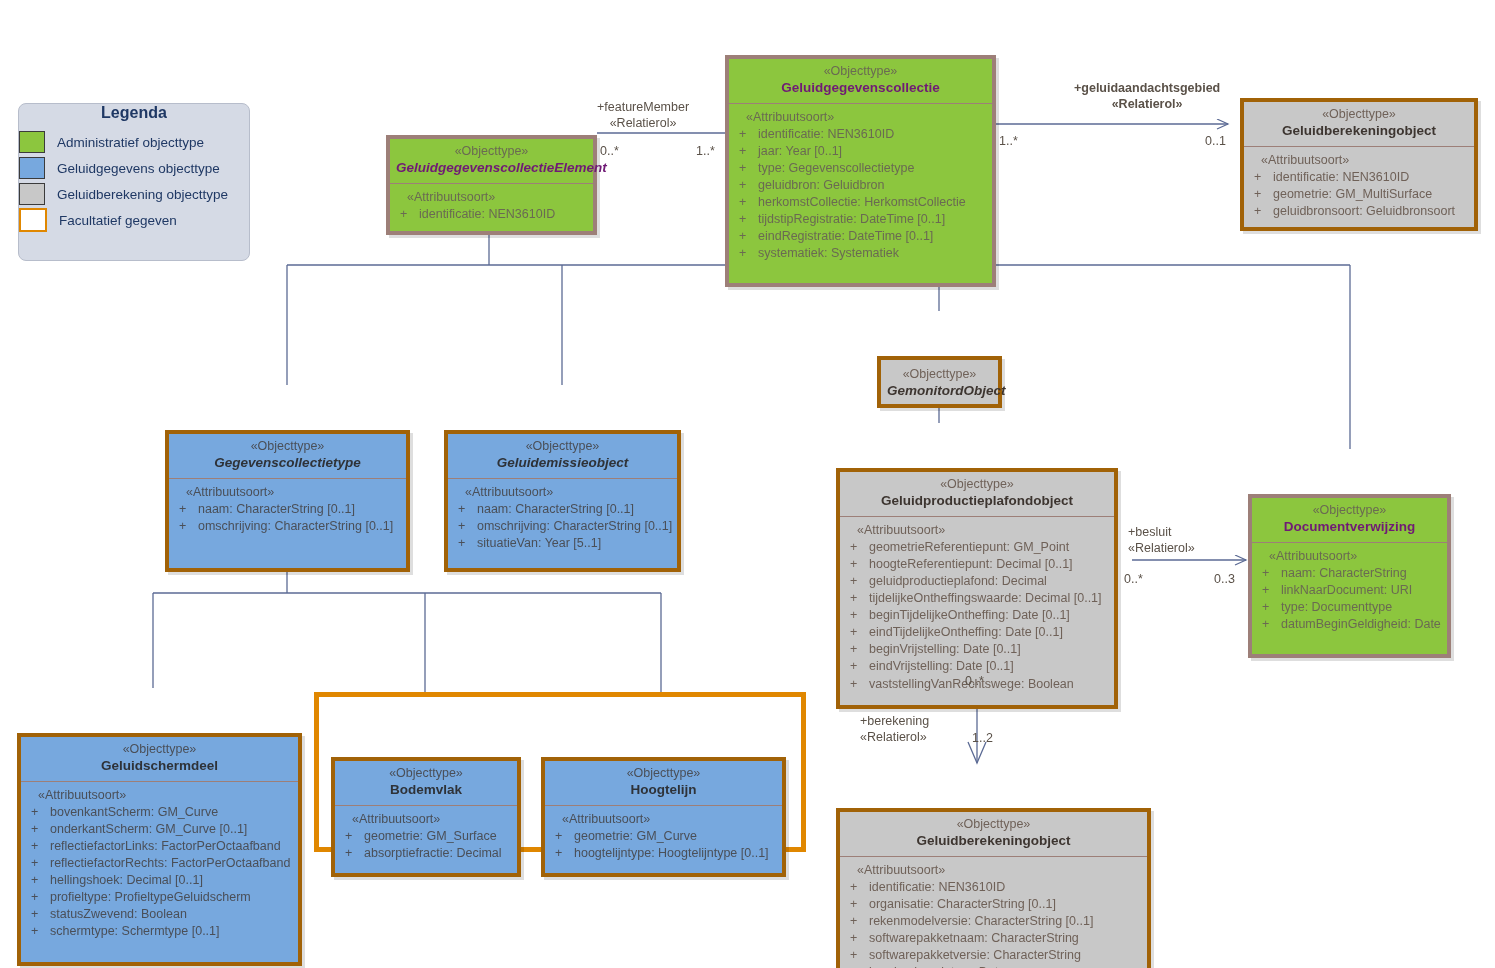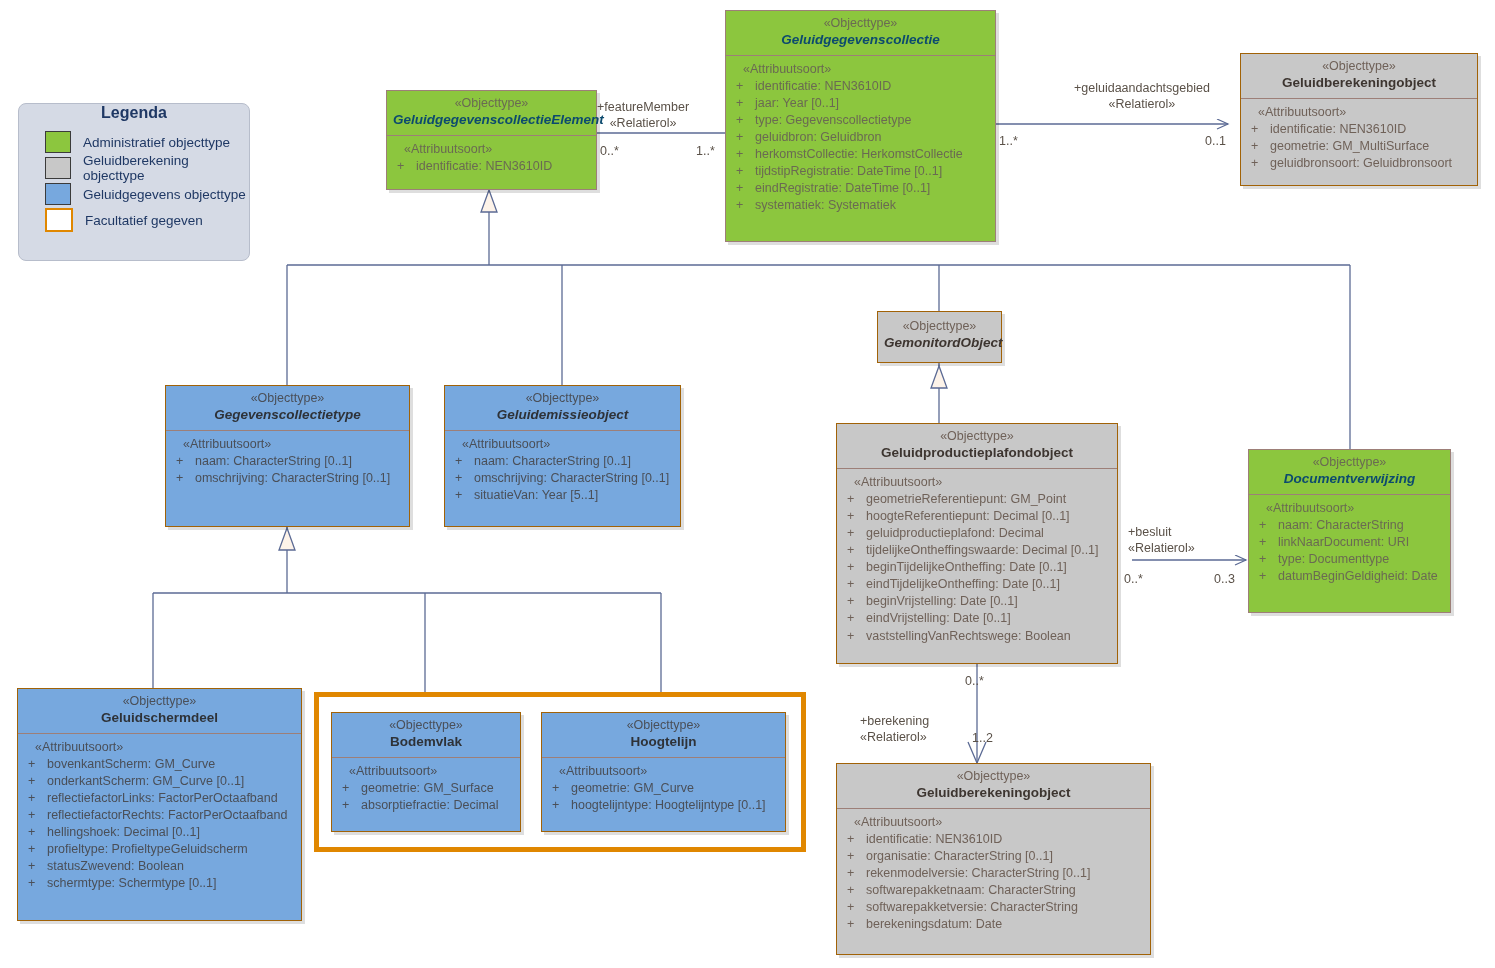--- a/index.html
+++ b/index.html
@@ -10,23 +10,24 @@
     position:relative;
     overflow:hidden;
   }
   #canvas{position:absolute;left:0;top:0;width:1495px;height:968px;}
   #edges{position:absolute;left:0;top:0;width:1495px;height:968px;pointer-events:none;}
 
   
   .uml{
     position:absolute;
     box-sizing:border-box;
-    border:1px solid #a16207;
+    border:4px solid #a16207;
     box-shadow:3px 3px 0 0 rgba(0,0,0,0.13);
     background:#c8c8c8;
+    margin-top:45px;
   }
   .uml .hdr{
     box-sizing:border-box;
     padding:5px 6px 6px 6px;
     text-align:center;
     line-height:1.25;
     border-bottom:1px solid #9d7f78;
   }
   .uml.nobody .hdr{border-bottom:none;}
   .stereo{
@@ -53,33 +54,33 @@
   .attr .txt{}
 
   
   .green{background:#8cc63e;border-color:#9d7f78;}
   .green .hdr{border-bottom-color:#9d7f78;}
   .grey{background:#c8c8c8;}
   .blue{background:#77a8de;}
   .blue .stereo,.blue .body,.blue .attr-head{color:#4a4f58;}
   .blue .cname{color:#2e3238;}
   .green .stereo,.green .body,.green .attr-head{color:#6a6a52;}
-  .green .cname{color:#0c4a6e;font-style:italic;}
+  .green .cname{color:#701a75;}
 
   
   #legend{
     position:absolute;left:18px;top:103px;width:232px;height:158px;
     background:#d5dae5;border:1px solid #b7bdcb;border-radius:8px;
     box-sizing:border-box;
   }
   #legend .ltitle{
     text-align:center;font-weight:bold;font-size:16px;color:#1f3864;
     margin-bottom:7px;
   }
-  .lrow{display:flex;align-items:center;height:26px;padding-left:26px;}
+  .lrow{display:flex;align-items:center;height:26px;}
   .lswatch{width:24px;height:20px;border:1.5px solid #3b3b3b;flex:none;}
   .lrow .ltext{font-size:13.5px;color:#1f3864;margin-left:12px;}
 
   
   #facultatief{
     position:absolute;left:314px;top:692px;width:492px;height:160px;
     border:5px solid #e08700;background:#ffffff;box-sizing:border-box;
   }
 
   
@@ -138,26 +139,26 @@
     </g>
   </svg>
 
   <div id="legend">
     <div class="ltitle">Legenda</div>
     <div class="lrow">
       <span class="lswatch" style="background:#8cc63e;border-color:#3b3b3b;"></span>
       <span class="ltext">Administratief objecttype</span>
     </div>
     <div class="lrow">
+      <span class="lswatch" style="background:#77a8de;border-color:#3b3b3b;"></span>
+      <span class="ltext">Geluidgegevens objecttype</span>
+    </div>
+    <div class="lrow">
       <span class="lswatch" style="background:#c8c8c8;border-color:#3b3b3b;"></span>
       <span class="ltext">Geluidberekening objecttype</span>
-    </div>
-    <div class="lrow">
-      <span class="lswatch" style="background:#77a8de;border-color:#3b3b3b;"></span>
-      <span class="ltext">Geluidgegevens objecttype</span>
     </div>
     <div class="lrow">
       <span class="lswatch" style="background:#ffffff;border-color:#e08700;border-width:2.5px;"></span>
       <span class="ltext">Facultatief gegeven</span>
     </div>
   </div>
 
   <div id="facultatief"></div>
 
   <div class="uml green" style="left:725px;top:10px;width:271px;height:232px;">
@@ -469,21 +470,21 @@
     </div>
   </div>
 
   <div class="elabel" style="left:597px;top:100px;">
     <span>+featureMember</span><br>
     <span style="display:inline-block;width:100%;text-align:center;">«Relatierol»</span>
   </div>
   <div class="mult" style="left:600px;top:144px;">0..*</div>
   <div class="mult" style="left:696px;top:144px;">1..*</div>
 
-  <div class="elabel" style="left:1074px;top:81px;text-align:center;">
+  <div class="elabel" style="left:1074px;top:81px;text-align:center;font-weight:bold;">
     <span>+geluidaandachtsgebied</span><br>
     <span style="display:inline-block;width:100%;text-align:center;">«Relatierol»</span>
   </div>
   <div class="mult" style="left:999px;top:134px;">1..*</div>
   <div class="mult" style="left:1205px;top:134px;">0..1</div>
 
   <div class="elabel r" style="left:1128px;top:525px;width:114px;">
     <span>+besluit</span><br>
     <span>«Relatierol»</span>
   </div>

